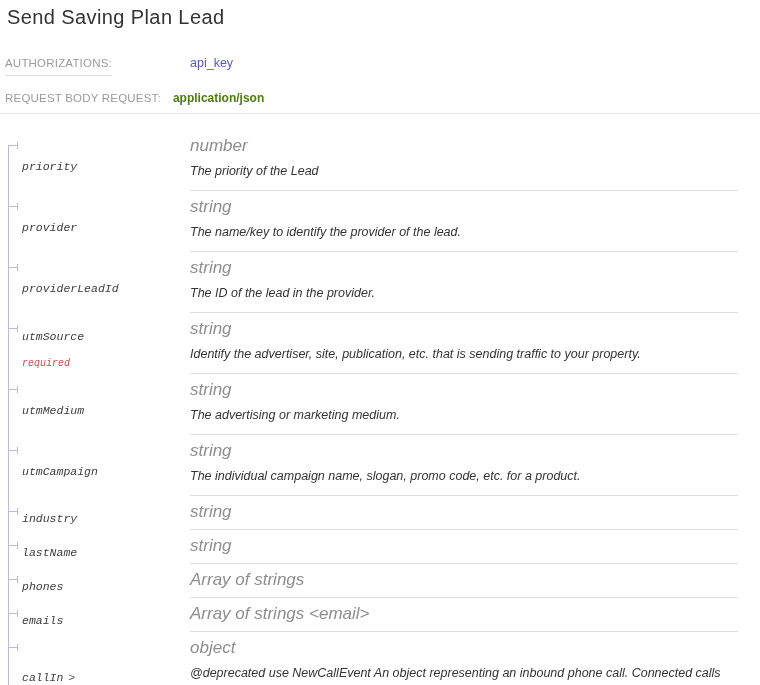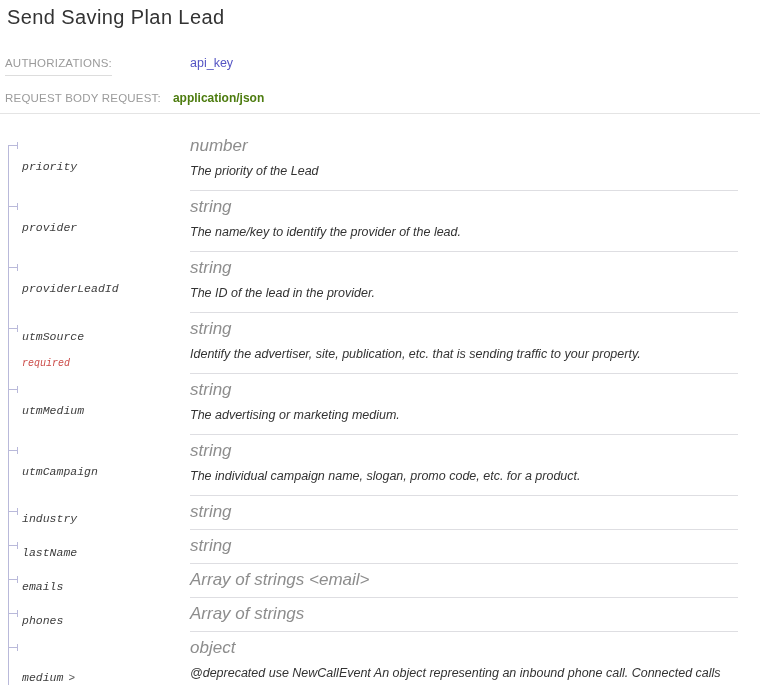--- a/index.html
+++ b/index.html
@@ -227,41 +227,41 @@
         <span class="fname">lastName</span>
       </div>
       <div class="cell-right">
         <div class="ftype">string</div>
       </div>
     </div>
 
     <div class="row">
       <div class="connector"></div>
       <div class="cell-left">
+        <span class="fname">phones</span>
+      </div>
+      <div class="cell-right">
+        <div class="ftype">Array of strings</div>
+      </div>
+    </div>
+
+    <div class="row">
+      <div class="connector"></div>
+      <div class="cell-left">
         <span class="fname">emails</span>
       </div>
       <div class="cell-right">
         <div class="ftype">Array of strings &lt;email&gt;</div>
       </div>
     </div>
 
-    <div class="row">
-      <div class="connector"></div>
-      <div class="cell-left">
-        <span class="fname">phones</span>
-      </div>
-      <div class="cell-right">
-        <div class="ftype">Array of strings</div>
-      </div>
-    </div>
-
     <div class="row expandable last">
       <div class="connector"></div>
       <div class="cell-left">
-        <span class="fname">medium</span><span class="expand-icon">&gt;</span>
+        <span class="fname">callIn</span><span class="expand-icon">&gt;</span>
       </div>
       <div class="cell-right">
         <div class="ftype">object</div>
         <div class="fdesc">@deprecated use NewCallEvent An object representing an inbound phone call. Connected calls should provide a recording and its associated metadata.</div>
       </div>
     </div>
 
   </div>
 </main>
 

